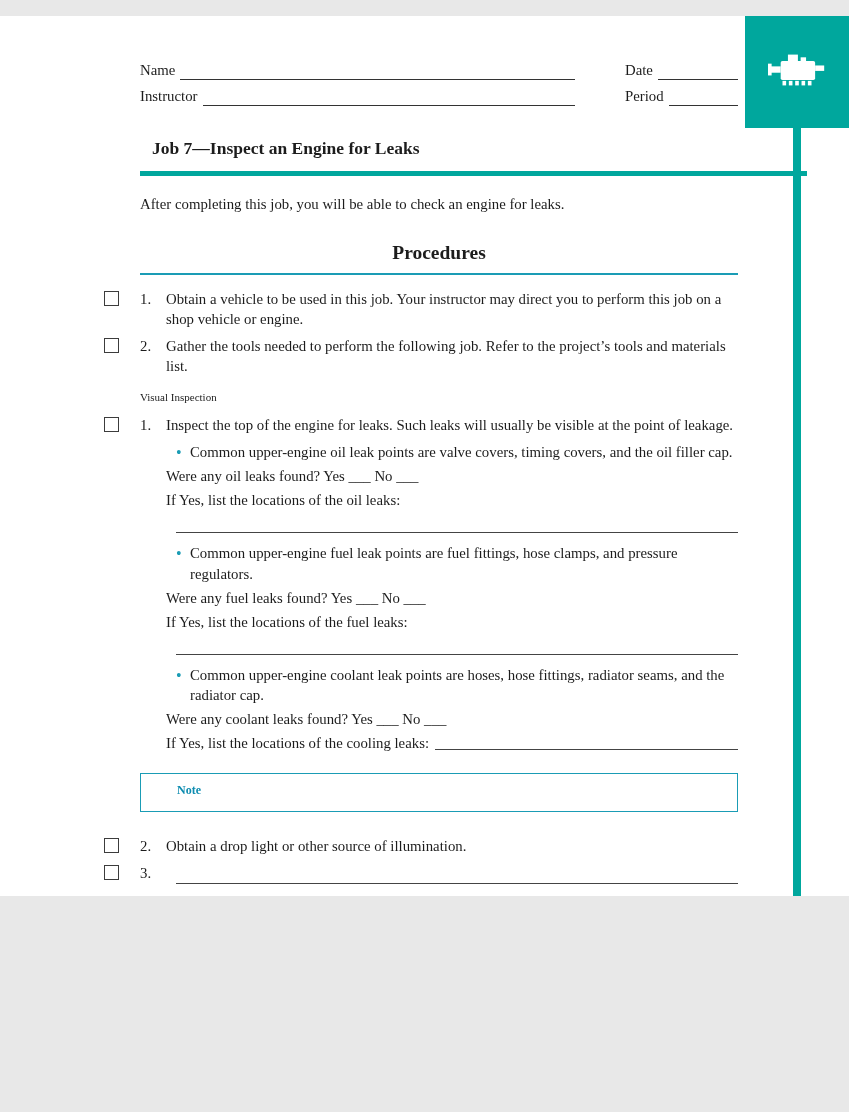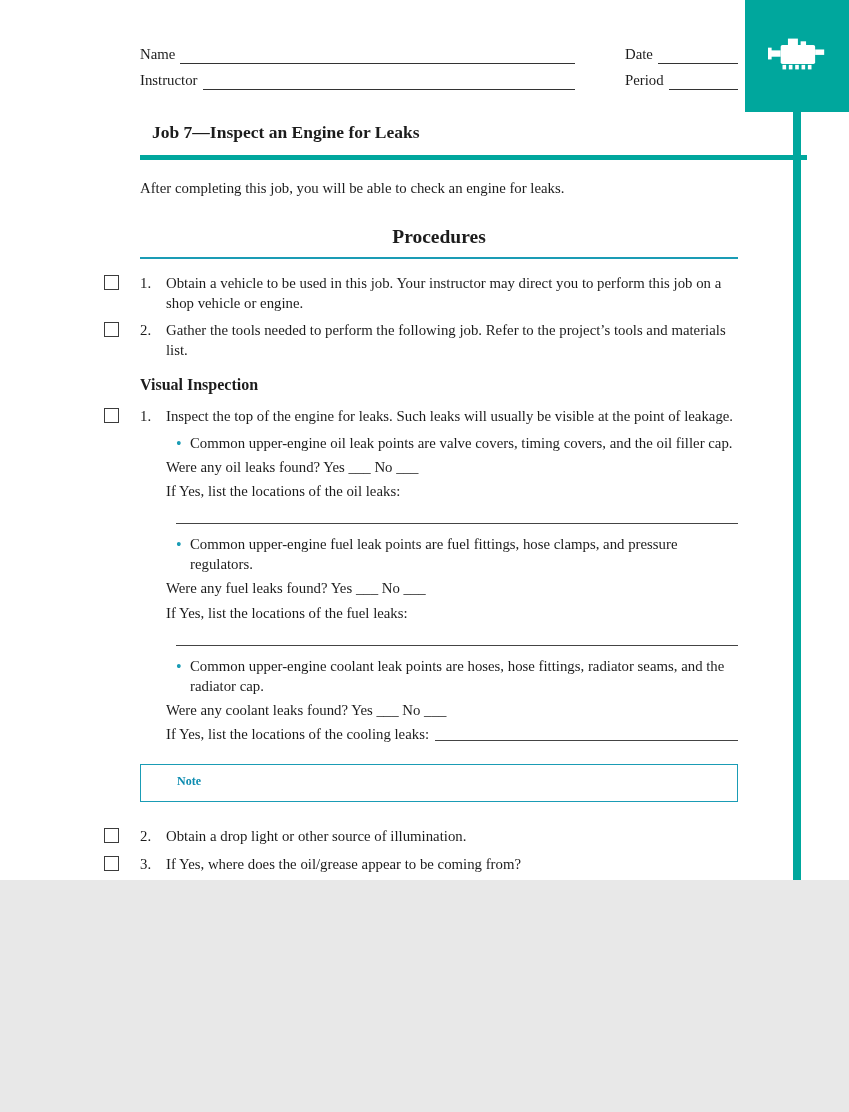--- a/index.html
+++ b/index.html
@@ -1,17 +1,17 @@
 <!DOCTYPE html>
 <html><head>
 <meta charset="utf-8">
 <style>
   html,body { margin:0; padding:0; background:#e8e8e8; }
   .page {
-    position:relative; width:849px; height:880px; margin:0 auto;
+    position:relative; width:849px; height:880px; margin:16px auto;
     background:#ffffff; overflow:hidden;
     font-family:"Liberation Serif", serif; color:#1c1c1c;
   }
 
   
   .corner {
     position:absolute; right:0; top:0; width:104px; height:112px;
     background:#00a79d; display:flex; align-items:center; justify-content:center;
   }
   .strip {
@@ -42,21 +42,21 @@
   .proc-head { margin:26px 0 6px 36px; text-align:center; font-size:19.5px; font-weight:bold; }
   .proc-rule { margin:0 0 14px 36px; border-bottom:2px solid #1a9cb5; }
 
   .step { position:relative; padding-left:62px; margin-bottom:7px; }
   .cb {
     position:absolute; left:0; top:2px; width:13px; height:13px;
     border:1.3px solid #3c3c3c; background:#fff;
   }
   .num { position:absolute; left:36px; }
 
-  .sect-head { margin:14px 0 10px 36px; font-size:16px; font-weight:bold; }
+  .sect-head { margin:14px 0 10px 36px; font-size:11px; font-weight:normal; }
 
   .bullet { position:relative; padding-left:86px; margin:2px 0; }
   .bullet::before { content:"\2022"; position:absolute; left:72px; color:#1a9cb5; font-size:16px; }
   .qline { padding-left:62px; margin:4px 0 2px 0; }
   .fline { padding-left:62px; margin:4px 0 2px 0; }
   .flexline { display:flex; }
   .flexline .grow { flex:1; border-bottom:1px solid #444; margin:0 0 3px 6px; }
   .wline { margin:2px 0 10px 72px; border-bottom:1px solid #444; height:20px; }
 
   .note {
@@ -185,21 +185,20 @@
     <div class="step">
       <span class="cb"></span>
       <span class="num">2.</span>
       <span>Obtain a drop light or other source of illumination.</span>
     </div>
     <div class="step">
       <span class="cb"></span>
       <span class="num">3.</span>
     </div>
 
-    <div class="fline">If Yes, where does the oil/grease appear to be coming from?</div>
     <div class="wline"></div>
 
     <div class="note">
       <div class="note-title">Note</div>
       <div class="note-row">
         <span class="note-icon">
           <svg width="24" height="28" viewBox="0 0 24 28" xmlns="http://www.w3.org/2000/svg">
             <rect x="1.5" y="1.5" width="19" height="24" fill="none" stroke="#0d8cb0" stroke-width="2"></rect>
             <line x1="5" y1="8" x2="17" y2="8" stroke="#0d8cb0" stroke-width="1.6"></line>
             <line x1="5" y1="12" x2="17" y2="12" stroke="#0d8cb0" stroke-width="1.6"></line>

